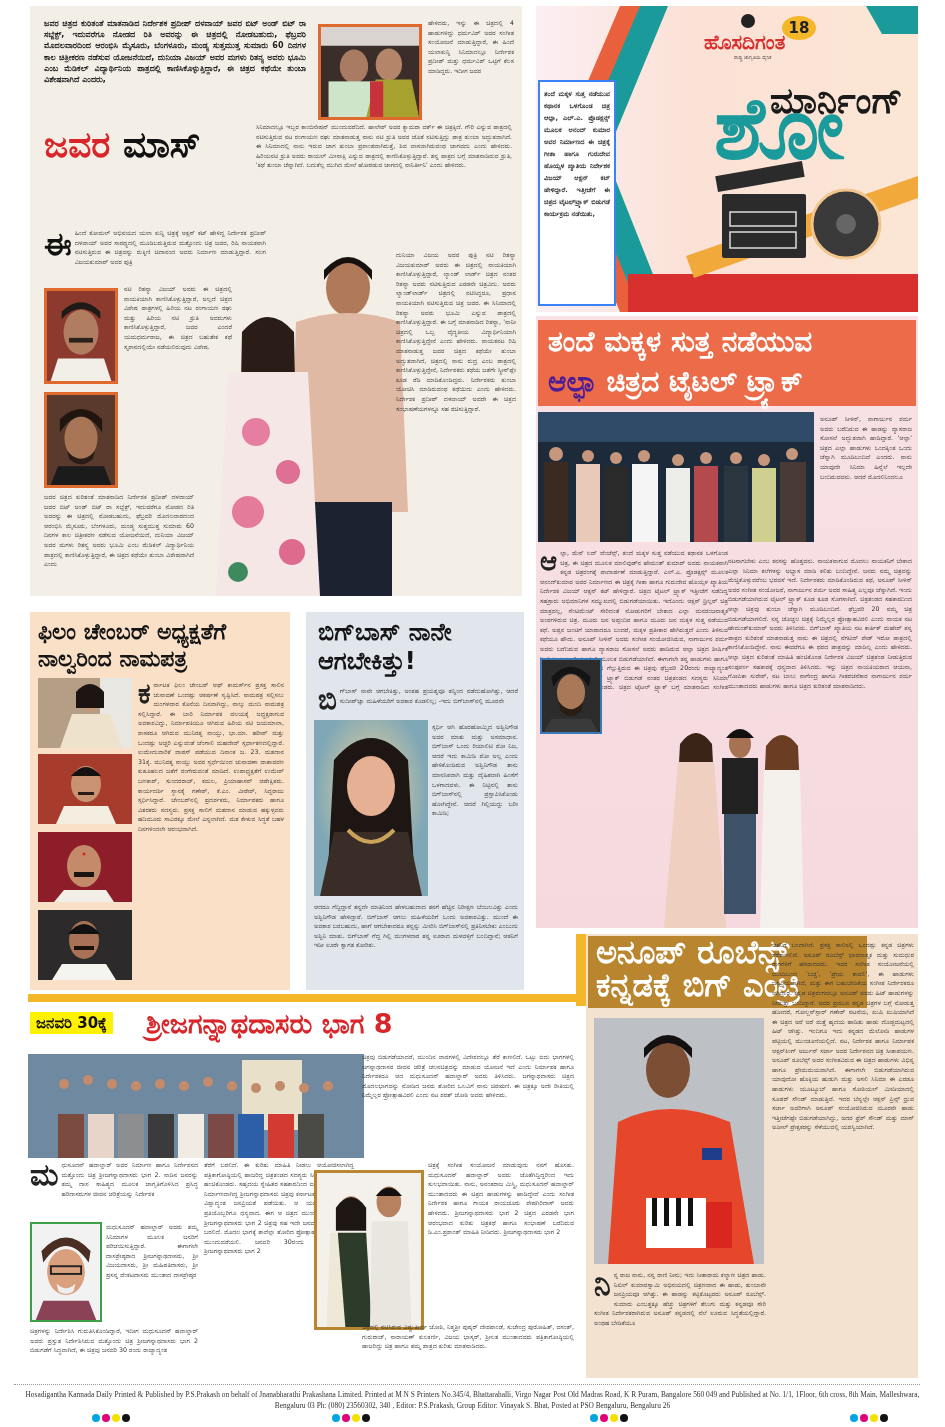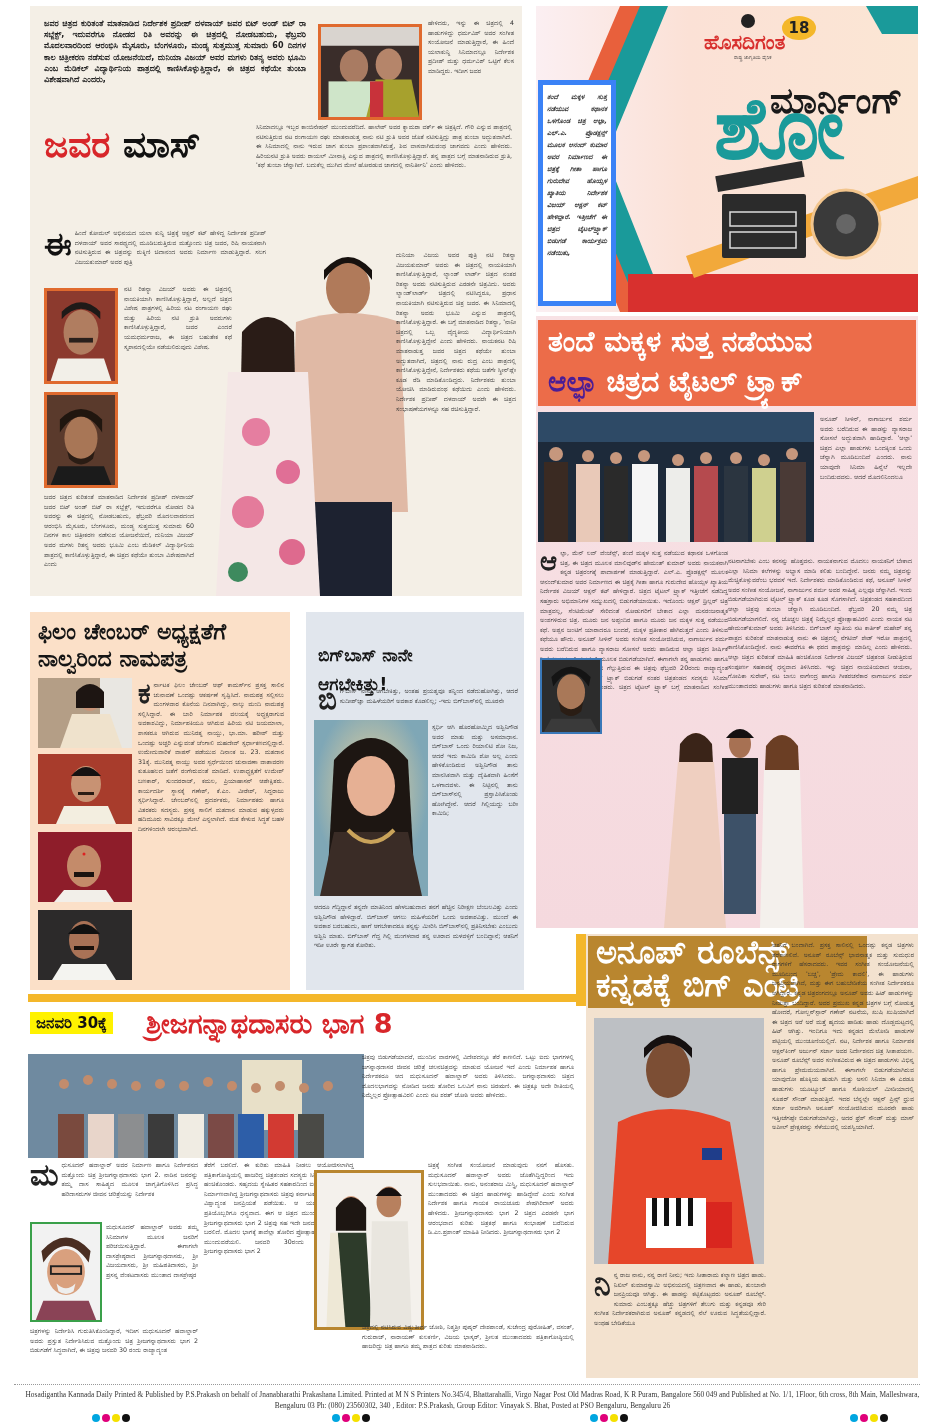--- a/index.html
+++ b/index.html
@@ -109,21 +109,21 @@
       </g>
   </svg>
   <div class="abs" style="left:205px;top:8px;width:14px;height:14px;border-radius:50%;background:#222;"></div>
   <div class="abs hl" style="left:168px;top:24px;font-size:20px;color:#d8302e;">ಹೊಸದಿಗಂತ</div>
   <div class="abs" style="left:198px;top:48px;font-size:5px;color:#333;">ರಾಷ್ಟ್ರ ಜಾಗೃತಿಯ ದೈನಿಕ</div>
   <div class="abs hl" style="left:246px;top:10px;width:34px;height:24px;border-radius:50%;background:#f4b72a;text-align:center;font-size:15px;line-height:24px;color:#222;">18</div>
   <div class="abs hl" style="left:234px;top:74px;font-size:36px;color:#1a1a1a;">ಮಾರ್ನಿಂಗ್</div>
   <div class="abs hl" style="left:178px;top:74px;font-size:86px;line-height:96px;color:#1a9a9a;">ಶೋ</div>
 </div>
 
-<div class="abs" style="left:538px;top:80px;width:78px;height:226px;background:#fff;border:5px solid #3b82f6;padding:6px 4px;font-style:italic;">
+<div class="abs" style="left:538px;top:80px;width:78px;height:226px;background:#fff;border:2px solid #3b82f6;padding:6px 4px;">
   <p class="body-text" style="font-weight:bold;font-size:6.6px;line-height:12px;">ತಂದೆ ಮಕ್ಕಳ ಸುತ್ತ ನಡೆಯುವ ಕಥಾನಕ ಒಳಗೊಂಡ ಚಿತ್ರ ಆಲ್ಫಾ, ಎಲ್.ಎ. ಪ್ರೊಡಕ್ಷನ್ಸ್ ಮೂಲಕ ಆನಂದ್ ಕುಮಾರ ಅವರ ನಿರ್ಮಾಣದ ಈ ಚಿತ್ರಕ್ಕೆ ಗೀತಾ ಹಾಗೂ ಗುರುದೇವ ಹೊಯ್ಸಳ ಖ್ಯಾತಿಯ ನಿರ್ದೇಶಕ ವಿಜಯ್ ಆಕ್ಷನ್ ಕಟ್ ಹೇಳಿದ್ದಾರೆ. ಇತ್ತೀಚೆಗೆ ಈ ಚಿತ್ರದ ಟೈಟಲ್‌ಟ್ರ್ಯಾಕ್ ಬಿಡುಗಡೆ ಕಾರ್ಯಕ್ರಮ ನಡೆಯಿತು,</p>
 </div>
 
 <div class="pane" style="left:536px;top:316px;width:382px;height:612px;background:linear-gradient(180deg,#f8e2e5,#f5d9de);"></div>
 <div class="abs hl" style="left:538px;top:320px;width:378px;height:86px;background:#ec6c49;color:#fff;font-size:28px;line-height:40px;padding:2px 10px;">
   <span>ತಂದೆ ಮಕ್ಕಳ ಸುತ್ತ ನಡೆಯುವ</span><br>
   <span style="color:#4c1d95;">ಆಲ್ಫಾ</span>
   <span>ಚಿತ್ರದ ಟೈಟಲ್ ಟ್ರ್ಯಾಕ್</span>
 </div>
 <div class="photo" style="left:538px;top:412px;width:276px;height:130px;">
@@ -226,21 +226,21 @@
       <rect x="36" y="36" width="20" height="4" fill="#1a110c"></rect>
       <path d="M14 70 L24 54 L68 54 L78 70Z" fill="#f4f4f0"></path>
     </svg>
 </div>
 <div class="abs" style="left:138px;top:680px;width:146px;">
   <span class="dropcap" style="font-size:28px;">ಕ</span>
   <p class="body-text">ರ್ನಾಟಕ ಫಿಲಂ ಚೇಂಬರ್ ಆಫ್ ಕಾಮರ್ಸ್‌ನ ಪ್ರಸಕ್ತ ಸಾಲಿನ ಚುನಾವಣೆ ಒಂದಷ್ಟು ಆಕರ್ಷಣೆ ಸೃಷ್ಟಿಸಿದೆ. ನಾಮಪತ್ರ ಸಲ್ಲಿಸಲು ಮಂಗಳವಾರ ಕೊನೆಯ ದಿನವಾಗಿದ್ದು, ನಾಲ್ಕು ಮಂದಿ ನಾಮಪತ್ರ ಸಲ್ಲಿಸಿದ್ದಾರೆ. ಈ ಬಾರಿ ನಿರ್ಮಾಪಕ ವಲಯಕ್ಕೆ ಅಧ್ಯಕ್ಷರಾಗುವ ಅವಕಾಶವಿದ್ದು, ನಿರ್ಮಾಪಕಿಯೂ ಆಗಿರುವ ಹಿರಿಯ ನಟಿ ಜಯಮಾಲಾ, ಶಾಸಕರೂ ಆಗಿರುವ ಮುನಿರತ್ನ ನಾಯ್ಡು, ಭಾ.ಮಾ. ಹರೀಶ್ ಮತ್ತು ಒಂದಷ್ಟು ಅಚ್ಚರಿ ಎನ್ನುವಂತೆ ಚೆಂಗಾಲಿ ಮಹದೇವ್ ಸ್ಪರ್ಧಾಕಣದಲ್ಲಿದ್ದಾರೆ. ಉಮೇದುವಾರಿಕೆ ವಾಪಸ್ ಪಡೆಯುವ ದಿನಾಂಕ ಜ. 23. ಮತದಾನ 31ಕ್ಕೆ. ಮುನಿರತ್ನ ನಾಯ್ಡು ಅವರ ಸ್ಪರ್ಧೆಯಿಂದ ಚುನಾವಣಾ ವಾತಾವರಣ ಕುತೂಹಲದ ಜತೆಗೆ ರಂಗೇರುವಂತೆ ಮಾಡಿದೆ. ಉಪಾಧ್ಯಕ್ಷತೆಗೆ ಉಮೇಶ್ ಬಣಕಾರ್, ಸುಂದರರಾಜ್, ಕಮಲ, ಪ್ರಿಯಾಹಾಸನ್ ಆಪೇಕ್ಷಿತರು. ಕಾರ್ಯದರ್ಶಿ ಸ್ಥಾನಕ್ಕೆ ಗಣೇಶ್, ಕೆ.ಎಂ. ವೀರೇಶ್, ಸಿದ್ದರಾಜು ಸ್ಪರ್ಧಿಸಿದ್ದಾರೆ. ಚೇಂಬರ್‌ನಲ್ಲಿ ಪ್ರದರ್ಶಕರು, ನಿರ್ಮಾಪಕರು ಹಾಗೂ ವಿತರಕರು ಸದಸ್ಯರು. ಪ್ರಸಕ್ತ ಸಾಲಿಗೆ ಮತದಾನ ಮಾಡುವ ಹಕ್ಕುಳ್ಳವರು ಹದಿಮೂರು ಸಾವಿರಕ್ಕೂ ಮೇಲೆ ಎನ್ನಲಾಗಿದೆ. ಮತ ಕೇಳುವ ಸಿದ್ಧತೆ ಬಹಳ ದಿನಗಳಿಂದಲೇ ಆರಂಭವಾಗಿದೆ.</p>
 </div>
 
 <div class="pane" style="left:306px;top:612px;width:218px;height:378px;background:#e1e6ed;"></div>
-<div class="abs hl" style="left:318px;top:641px;width:200px;font-size:17px;line-height:29px;color:#151515;">
+<div class="abs hl" style="left:318px;top:618px;width:200px;font-size:24px;line-height:29px;color:#151515;">
   <span>ಬಿಗ್‌ಬಾಸ್ ನಾನೇ</span><br>
   <span>ಆಗಬೇಕಿತ್ತು!</span>
 </div>
 <div class="abs" style="left:318px;top:686px;width:200px;">
   <span class="dropcap" style="font-size:28px;">ಬಿ</span>
   <p class="body-text">ಗ್‌ಬಾಸ್ ನಾನೇ ಆಗಬೇಕಿತ್ತು, ಅಂತಹ ಪ್ರಯತ್ನವೂ ತನ್ನಿಂದ ನಡೆದುಹೋಗಿತ್ತು, ಆದರೆ ಸುದೀಪ್‌ಜ್ಞಾ ಮಹಿಳೆಯರಿಗೆ ಅವಕಾಶ ಕೊಡಲಿಲ್ಲ; -ಇದು ಬಿಗ್‌ಬಾಸ್‌ನಲ್ಲಿ ಮೂರನೇ</p>
 </div>
 <div class="photo" style="left:314px;top:720px;width:114px;height:176px;">
   <svg class="ph-fill" viewBox="0 0 114 176" preserveAspectRatio="none">
       <defs>

